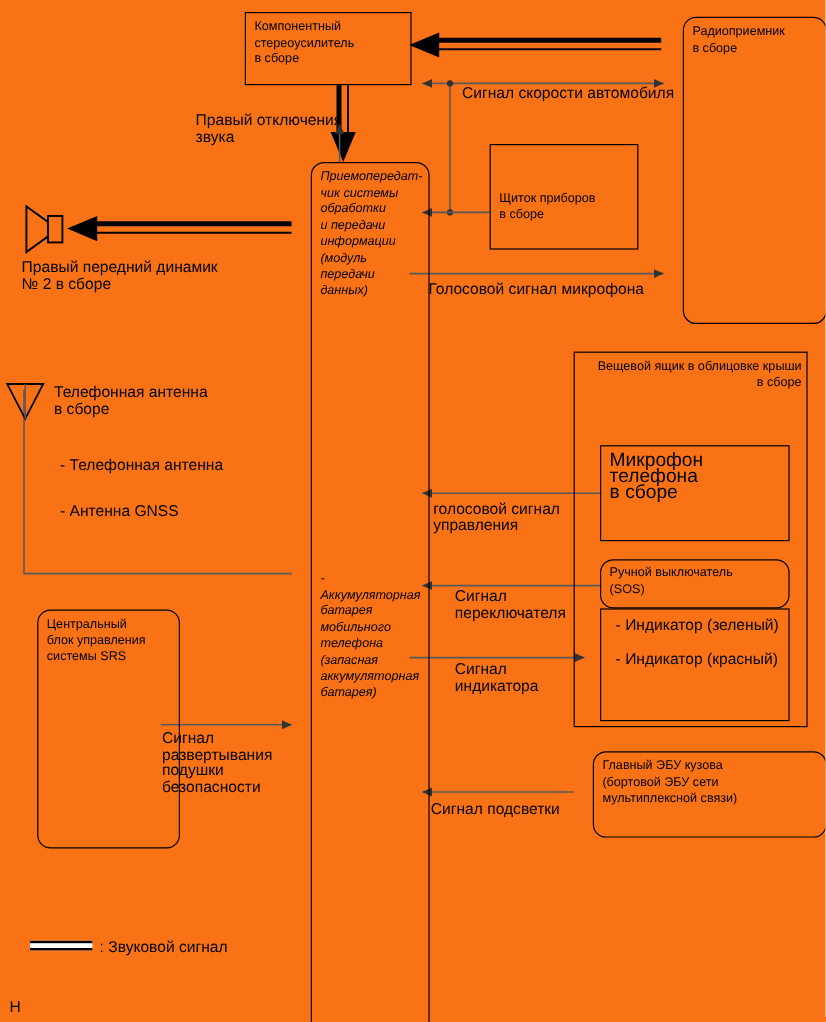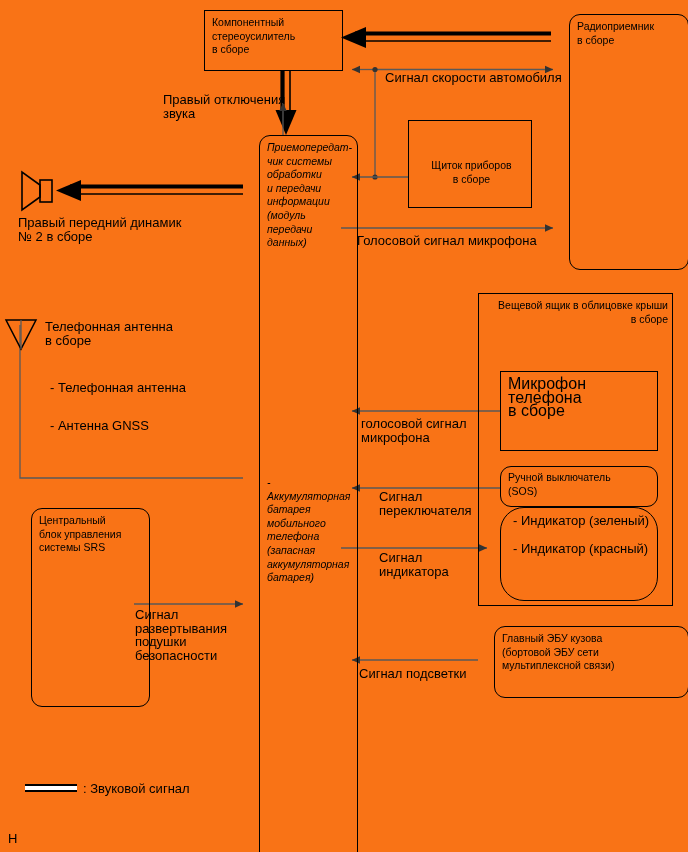--- a/index.html
+++ b/index.html
@@ -172,41 +172,41 @@
 данных)</div>
     <div class="cap" style="top:340px;">- Аккумуляторная
 батарея
 мобильного
 телефона
 (запасная
 аккумуляторная
 батарея)</div>
   </div>
 
-  <div class="box" style="left:408px; top:120px; width:124px; height:88px;text-align:center;">
+  <div class="box" style="left:408px; top:120px; width:124px; height:88px;">
     <div class="cap" style="top:38px;">Щиток приборов
 в сборе</div>
   </div>
 
   <div class="box" style="left:478px; top:293px; width:195px; height:313px;text-align:right;">
     <div class="cap">Вещевой ящик в облицовке крыши
 в сборе</div>
   </div>
 
   <div class="thinbox" style="left:500px; top:371px; width:158px; height:80px;">
     <div class="cap" style="position:absolute; left:7px; top:5px; right:4px; font-size:16px; line-height:13.6px; white-space:pre-line;">Микрофон телефона
 в сборе</div>
   </div>
 
   <div class="thinbox" style="left:500px; top:466px; width:158px; height:41px;border-radius:11px;">
     <div class="cap" style="position:absolute; left:7px; top:4px; right:4px; font-size:10.5px; line-height:13.6px; white-space:pre-line;">Ручной выключатель
 (SOS)</div>
   </div>
 
-  <div class="thinbox" style="left:500px; top:507px; width:158px; height:94px;border-radius:24px;">
+  <div class="thinbox" style="left:500px; top:507px; width:158px; height:94px;">
     <div class="lbl" style="left:12px; top:6px;">- Индикатор (зеленый)</div>
     <div class="lbl" style="left:12px; top:34px;">- Индикатор (красный)</div>
   </div>
 
   <div class="box rounded" style="left:15px; top:508px; width:119px; height:199px;">
     <div class="cap">Центральный
 блок управления
 системы SRS</div>
   </div>
 
@@ -227,21 +227,21 @@
   <div class="lbl" style="left:50px; top:419px;">- Антенна GNSS</div>
 
   <div class="lbl" style="left:163px; top:93px;">Правый отключения
 звука</div>
 
   <div class="lbl" style="left:385px; top:71px;">Сигнал скорости автомобиля</div>
 
   <div class="lbl" style="left:357px; top:234px;">Голосовой сигнал микрофона</div>
 
   <div class="lbl" style="left:361px; top:417px;">голосовой сигнал
-микрофона</div>
+управления</div>
 
   <div class="lbl" style="left:379px; top:490px;">Сигнал
 переключателя</div>
 
   <div class="lbl" style="left:379px; top:551px;">Сигнал
 индикатора</div>
 
   <div class="lbl" style="left:135px; top:608px;">Сигнал
 развертывания
 подушки

